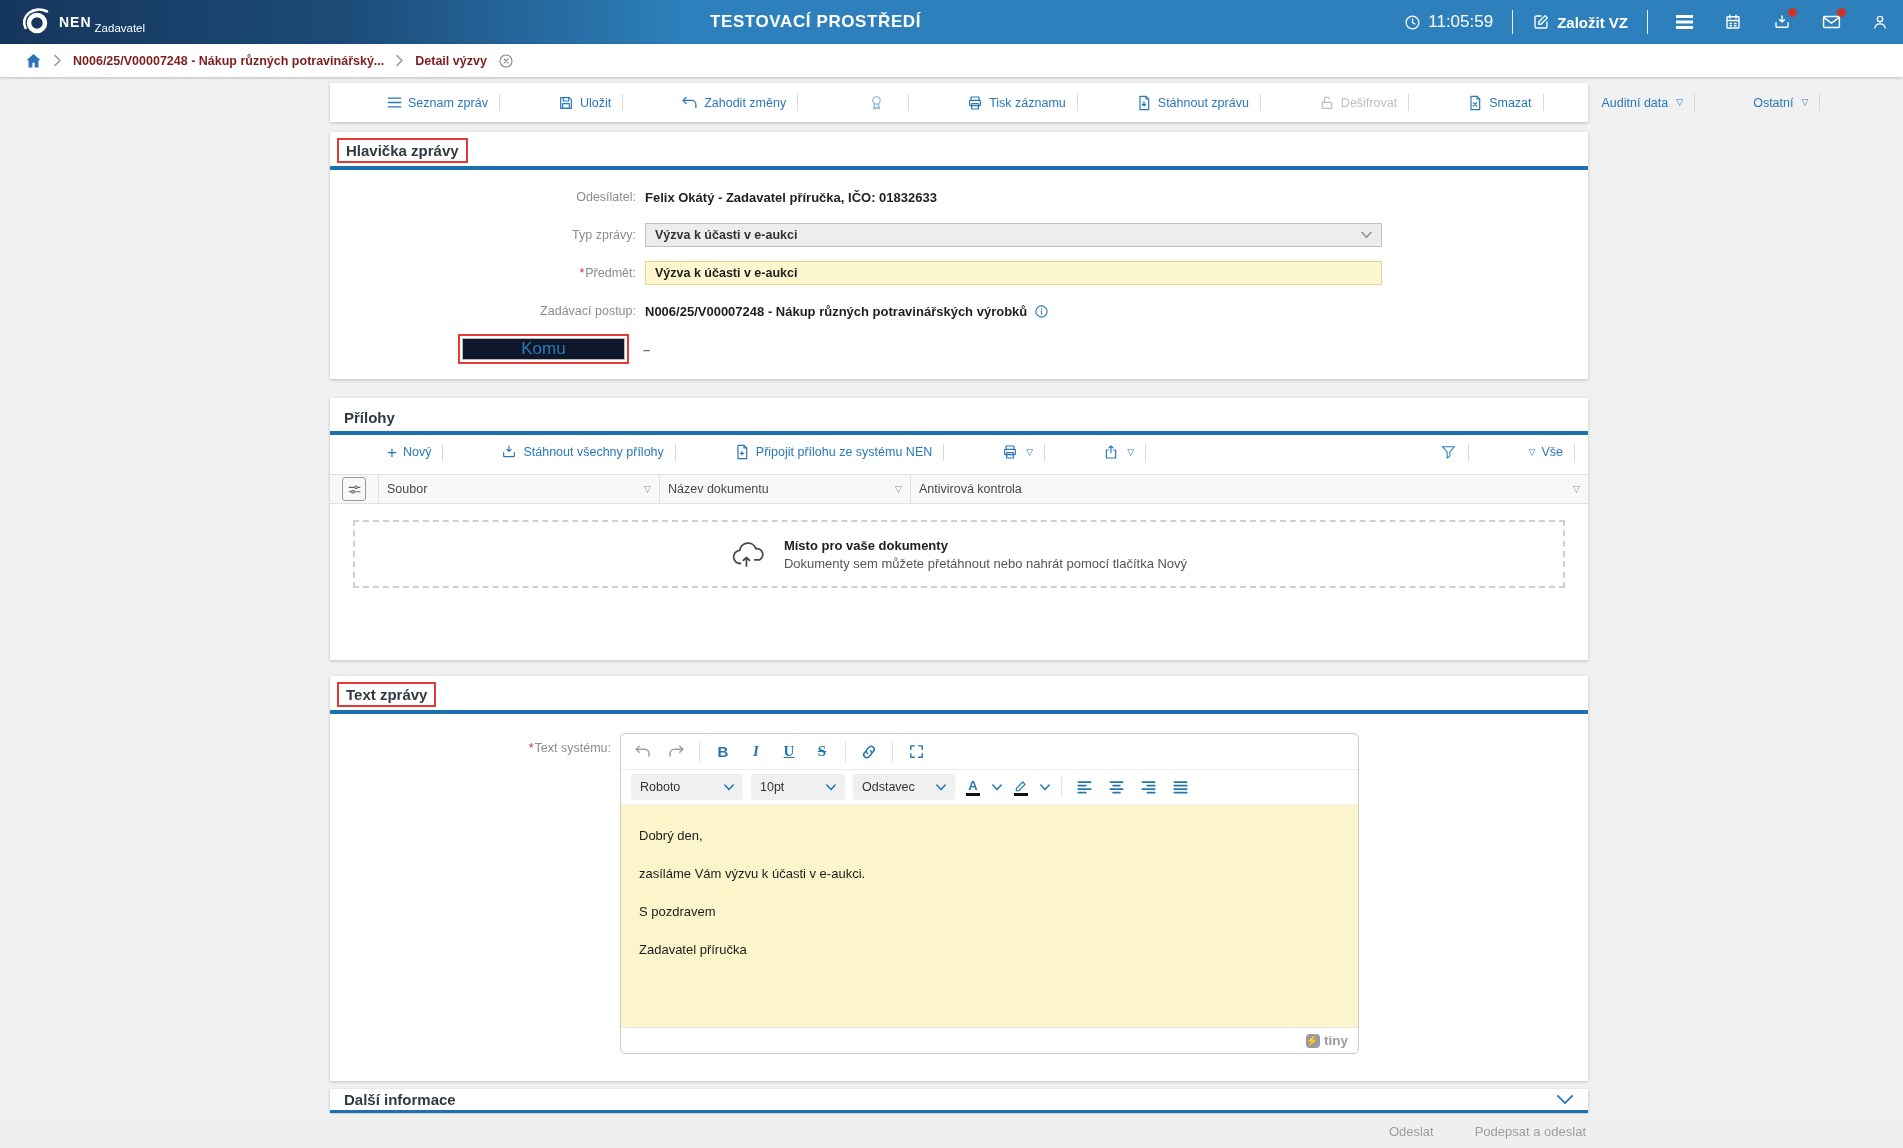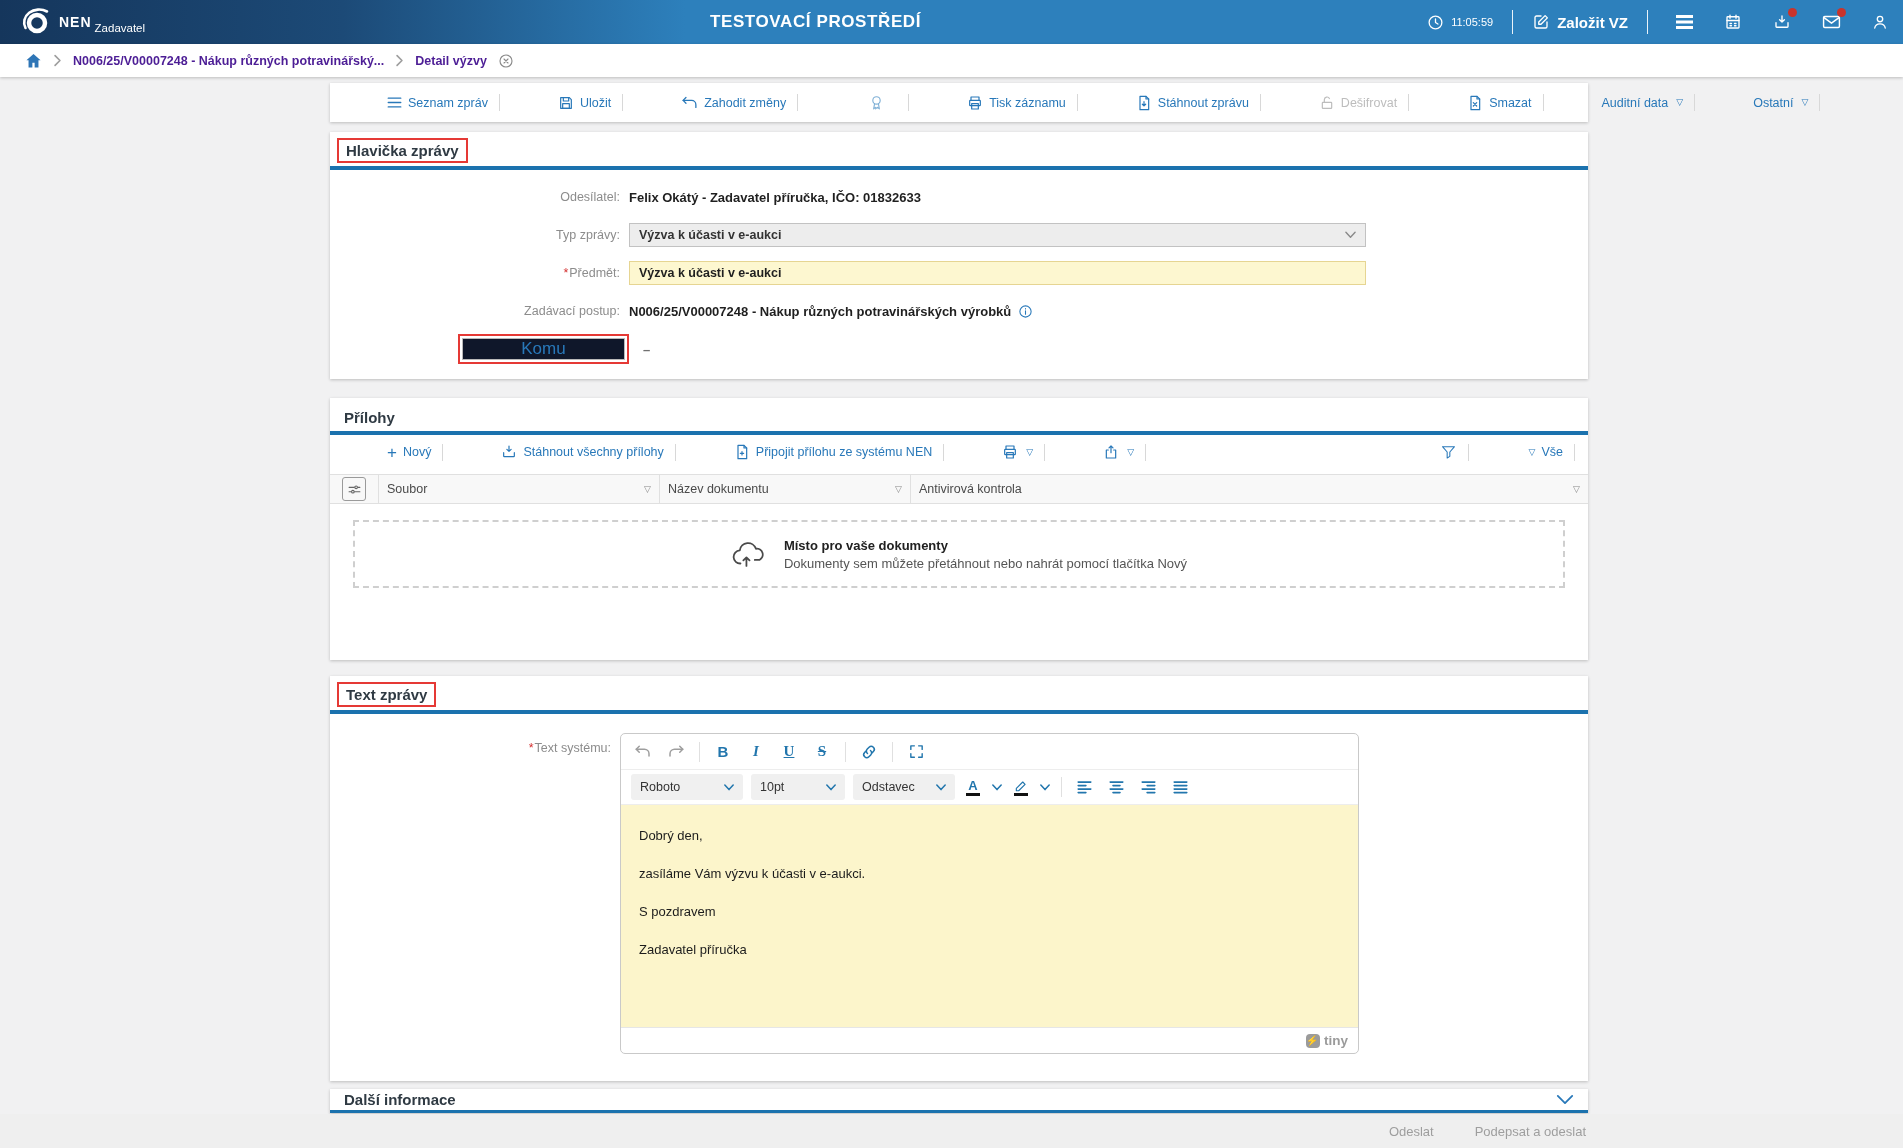--- a/index.html
+++ b/index.html
@@ -11,30 +11,30 @@
   
   .topbar{position:absolute;left:0;top:0;width:100%;height:44px;
     background:linear-gradient(90deg,#15365c 0%,#1c4a77 18%,#2d80bc 36%,#2d80bc 100%);
     display:flex;align-items:center;color:#fff;}
   .brand{display:flex;align-items:center;margin-left:22px;cursor:pointer;}
   .brand-name{font-size:14px;font-weight:bold;letter-spacing:1px;margin-left:7px;}
   .brand-sub{font-size:11.5px;margin-left:3px;margin-top:12px;}
   .env{position:absolute;left:710px;top:0;height:44px;display:flex;align-items:center;
        font-size:17px;font-weight:bold;letter-spacing:.6px;}
   .top-right{position:absolute;right:6px;top:0;height:44px;display:flex;align-items:center;gap:15px;}
-  .clockbox{display:flex;align-items:center;gap:7px;font-size:11px;}
+  .clockbox{display:flex;align-items:center;gap:7px;font-size:17px;}
   .vdiv{width:1px;height:24px;background:rgba(255,255,255,.9);margin:0 4px;}
   .founder{display:flex;align-items:center;gap:7px;font-size:15px;font-weight:bold;cursor:pointer;}
   .tico{position:relative;width:20px;height:20px;display:flex;align-items:center;justify-content:center;cursor:pointer;margin:0 7px;}
   .badge{position:absolute;top:-4px;right:-5px;width:9px;height:9px;border-radius:50%;background:#c9342c;}
 
   
   .crumbs{position:absolute;left:0;top:44px;width:100%;height:33px;background:#fff;
     box-shadow:0 1px 3px rgba(0,0,0,.22);display:flex;align-items:center;padding-left:25px;box-sizing:border-box;
-    font-size:12.5px;font-weight:bold;color:#4c1d95;gap:11px;z-index:3;}
+    font-size:12.5px;font-weight:bold;color:#7f1d1d;gap:11px;z-index:3;}
   .crumb-link{cursor:pointer;}
   .chev{color:#9e9e9e;}
 
   
   .content{position:absolute;left:330px;top:77px;width:1258px;}
   .card{background:#fff;box-shadow:0 1px 3px rgba(0,0,0,.22);box-sizing:border-box;}
 
   
   .tb-card{height:39px;margin-top:6px;display:flex;align-items:center;padding-left:8px;font-size:12.5px;}
   .tb-item{display:flex;align-items:center;gap:6px;color:#2878b9;cursor:pointer;white-space:nowrap;padding:0 2px;margin-left:47px;}
@@ -42,21 +42,21 @@
   .sep{width:1px;height:17px;background:#d8d8d8;margin:0 9px;flex:none;}
   .nabla{font-size:9px;line-height:1;margin-left:2px;}
 
   
   .sec-head{padding:6px 0 0 7px;}
   .sec-title{display:inline-block;font-size:15px;font-weight:bold;color:#2f3a43;padding:2px 7px;}
   .red-annot{border:2px solid #e53935;}
   .blueline{height:4px;background:#1b72ae;margin-top:3px;}
 
   .form{padding:8px 0 11px 0;}
-  .frow{display:flex;align-items:center;height:38px;}
+  .frow{display:flex;align-items:center;height:38px;margin-left:16px;}
   .flabel{width:290px;flex:none;text-align:right;padding-right:9px;color:#8c8c8c;font-size:12.5px;}
   .req{color:#d32f2f;margin-right:1px;}
   .fval{font-size:13px;font-weight:bold;color:#1f1f1f;display:flex;align-items:center;gap:7px;}
   .select-like{width:737px;height:24px;background:#ededed;border:1px solid #c2c2c2;display:flex;
     align-items:center;padding:0 9px;box-sizing:border-box;font-size:12.5px;font-weight:bold;color:#333;cursor:pointer;}
   .select-like .sel-chev{margin-left:auto;color:#8a8a8a;}
   .input-y{width:737px;height:24px;background:#fdf7d0;border:1px solid #e6d592;display:flex;
     align-items:center;padding:0 9px;box-sizing:border-box;font-size:12.5px;font-weight:bold;color:#1f1f1f;}
   .komu-row{display:flex;align-items:center;height:38px;}
   .komu-ring{border:2px solid #e53935;padding:2px;margin-left:128px;}

